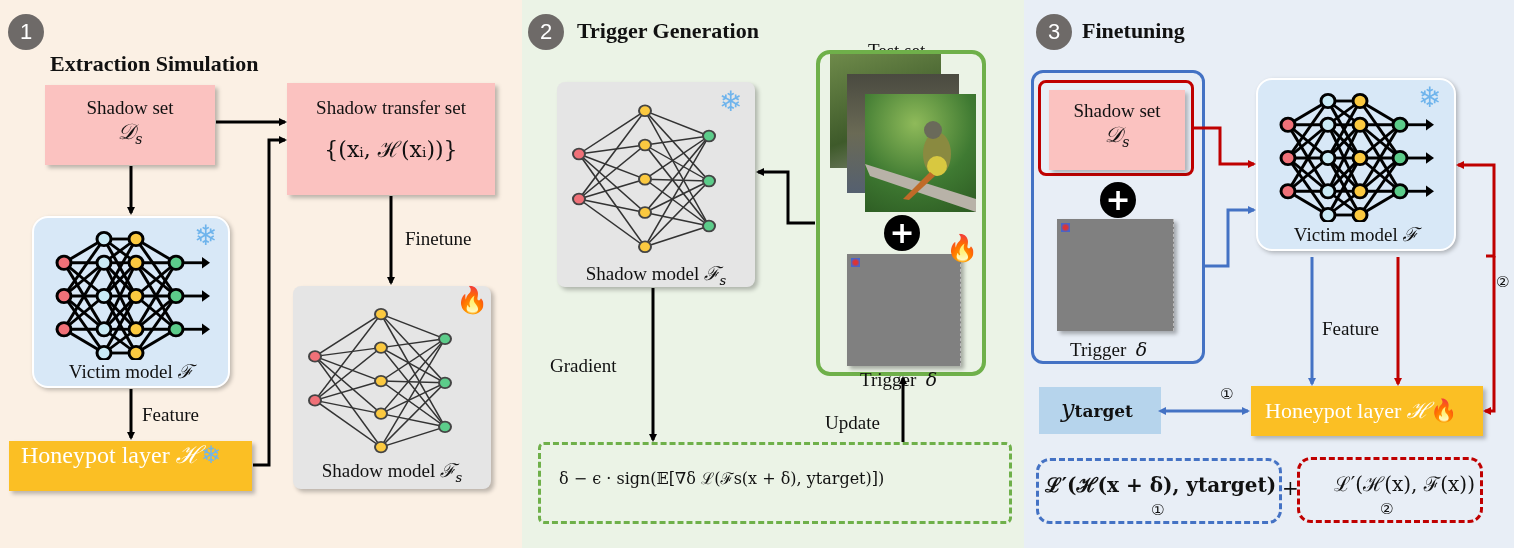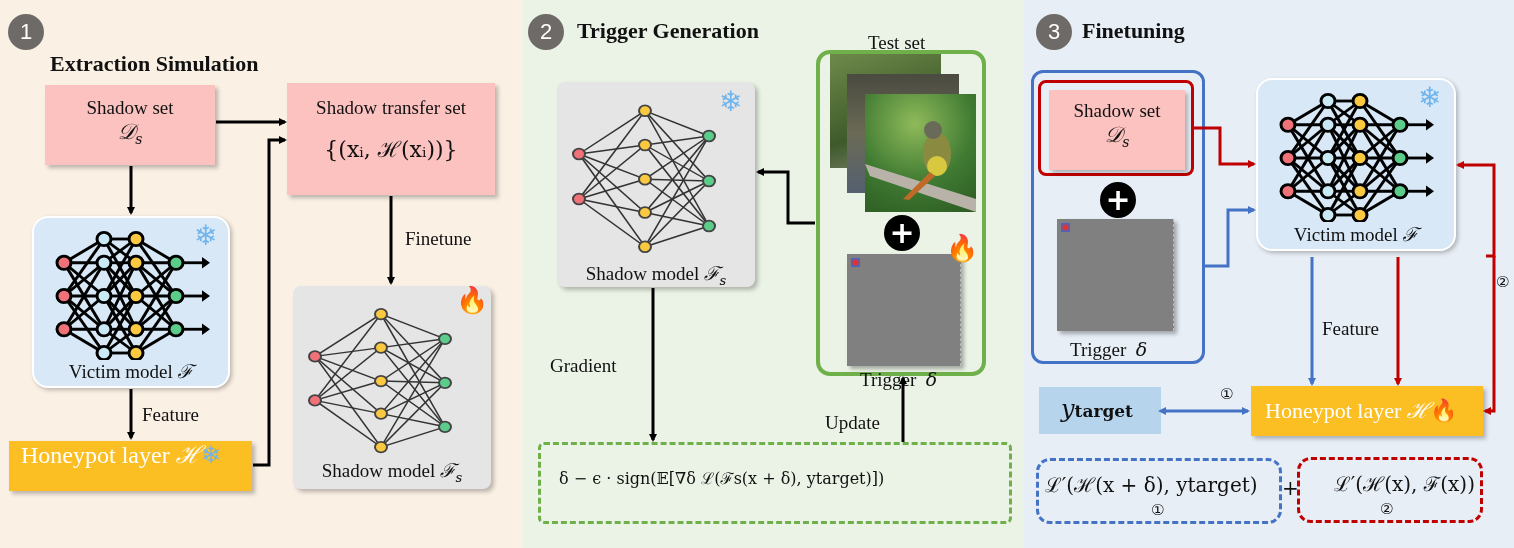--- a/index.html
+++ b/index.html
@@ -216,21 +216,21 @@
           <circle cx="88" cy="183" r="6" fill="#fbc940" stroke="#444" stroke-width="2"></circle>
           <circle cx="152" cy="60" r="6" fill="#5ccc8a" stroke="#444" stroke-width="2"></circle>
           <circle cx="152" cy="110" r="6" fill="#5ccc8a" stroke="#444" stroke-width="2"></circle>
           <circle cx="152" cy="160" r="6" fill="#5ccc8a" stroke="#444" stroke-width="2"></circle>
         </g>
       </svg>
     <div class="label" style="left:0;right:0;text-align:center;top:178px;"><span>Shadow model</span> <span class="math">ℱ</span><sub class="math" style="font-size:13px;">s</sub></div>
     <div class="snow" style="left:162px;top:6px;">❄</div>
   </div>
 
-  <div class="label" style="left:346px;top:32px;text-align:center;">Test set</div>
+  <div class="label" style="left:346px;top:40px;text-align:center;">Test set</div>
   <div style="position:absolute;left:294px;top:50px;width:170px;height:326px;border:4px solid #6fb04a;border-radius:14px;box-sizing:border-box;"></div>
 
   <div class="photo" style="left:308px;top:54px;width:111px;height:114px;background:linear-gradient(160deg,#6e8a4a,#3e5a2a 60%,#8b8b80);"></div>
   <div class="photo" style="left:325px;top:74px;width:112px;height:119px;background:linear-gradient(180deg,#4a4a40,#6a6a55 50%,#556070);"></div>
   <div class="photo" style="left:343px;top:94px;width:111px;height:118px;background:radial-gradient(circle at 45% 25%,#8fba5a,#3f7a32 55%,#2c5a22);">
     <svg width="111" height="118">
       <path d="M0 70 L111 105 L111 118 L5 82 Z" fill="#b8b2a8"></path>
       <ellipse cx="72" cy="60" rx="14" ry="22" fill="#8a8a40"></ellipse>
       <ellipse cx="72" cy="72" rx="10" ry="10" fill="#d8c840"></ellipse>
       <circle cx="68" cy="36" r="9" fill="#6a6a5a"></circle>
@@ -351,21 +351,21 @@
   <div style="position:absolute;left:15px;top:387px;width:122px;height:47px;background:#b6d4ec;">
     <div style="position:absolute;left:22px;top:8px;font-size:24px;"><span class="math">y</span><span class="mathu" style="font-size:17px;font-weight:bold;">target</span></div>
   </div>
   <div class="circ label" style="left:196px;top:385px;">①</div>
 
   <div class="honey" style="left:227px;top:386px;width:232px;height:50px;line-height:50px;padding-left:14px;box-sizing:border-box;font-size:22px;">
     <span>Honeypot layer</span> <span class="math">ℋ</span><span>🔥</span>
   </div>
 
   <div style="position:absolute;left:12px;top:458px;width:246px;height:66px;border:3px dashed #4472c4;border-radius:14px;box-sizing:border-box;">
-    <div class="mathu" style="position:absolute;left:6px;top:10px;font-size:20px;white-space:nowrap;">ℒ′(ℋ(x + δ), ytarget)</div>
+    <div class="mathu" style="position:absolute;left:6px;top:10px;font-size:20px;white-space:nowrap;font-weight:bold;">ℒ′(ℋ(x + δ), ytarget)</div>
     <div class="circ" style="position:absolute;left:112px;top:40px;">①</div>
   </div>
   <div class="mathu" style="position:absolute;left:258px;top:476px;font-size:20px;">+</div>
   <div style="position:absolute;left:273px;top:457px;width:186px;height:66px;border:3px dashed #c00000;border-radius:14px;box-sizing:border-box;">
     <div class="mathu" style="position:absolute;left:18px;top:10px;font-size:20px;white-space:nowrap;margin-left:16px;">ℒ′(ℋ(x), ℱ(x))</div>
     <div class="circ" style="position:absolute;left:80px;top:40px;">②</div>
   </div>
 </div>
 
 <svg class="overlay" width="1514" height="548">

